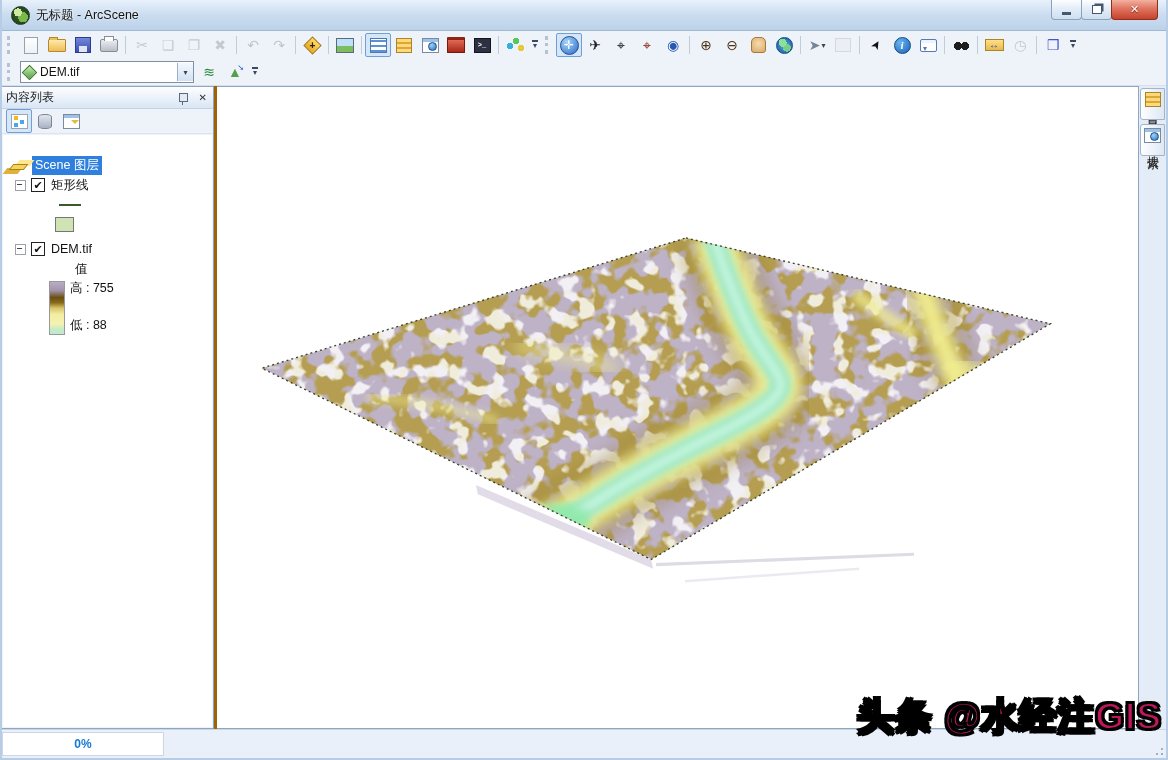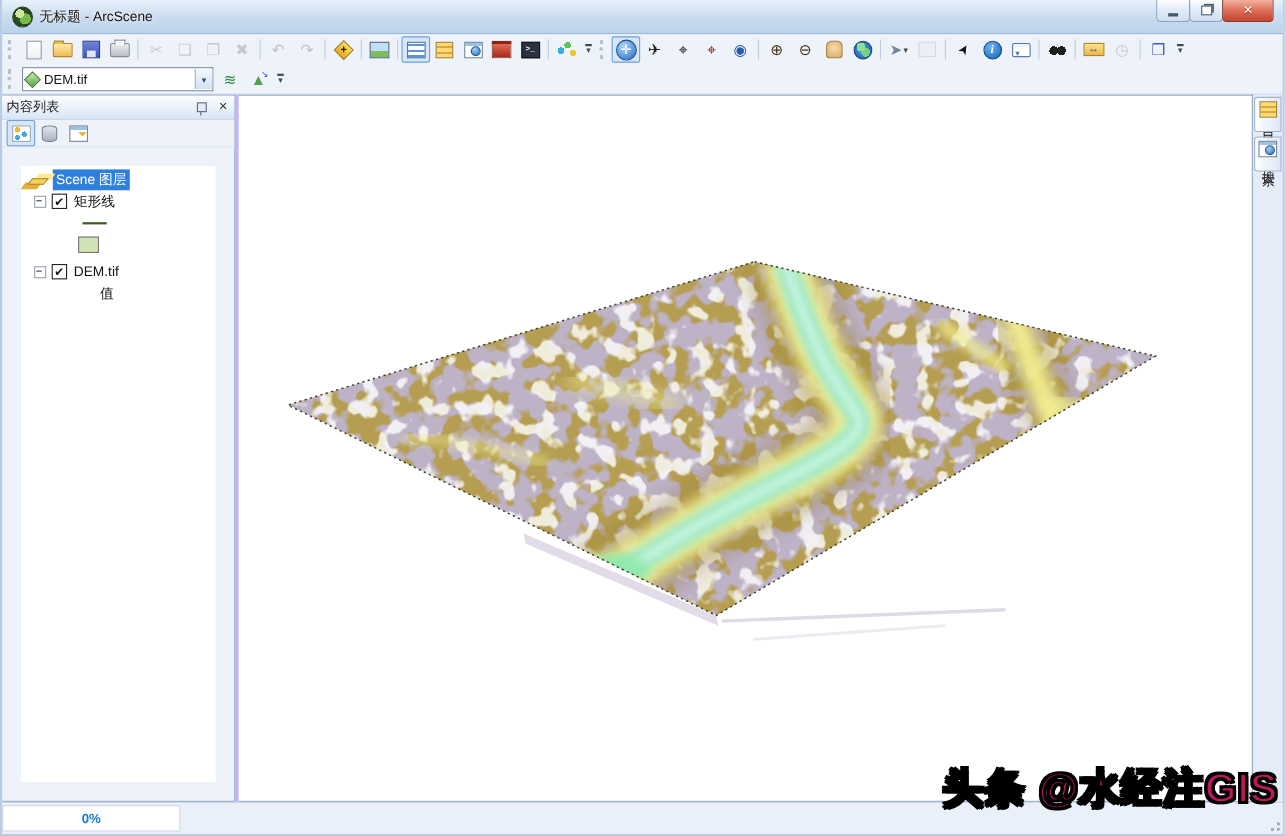--- a/index.html
+++ b/index.html
@@ -62,29 +62,29 @@
   .i-order{width:15px;height:13px;border:1px solid #9aa6b4;background:radial-gradient(circle at 4px 3px,#f0b828 0 2.5px,transparent 2.5px),radial-gradient(circle at 10px 7px,#48a8e8 0 2.5px,transparent 2.5px),radial-gradient(circle at 4px 10px,#48a8e8 0 2.5px,transparent 2.5px),#fff}
   .i-source{width:12px;height:13px;background:linear-gradient(#e2e6ee,#a9b2c2);border:1px solid #7a8494;border-radius:6px/3px}
   .i-visible{width:15px;height:13px;border:1px solid #7c8aa0;background:linear-gradient(#9cc2e8 0 3px,#fff 3px);position:relative}
   .i-visible::after{content:"";position:absolute;right:0;bottom:0;width:0;height:0;border:4px solid transparent;border-top-color:#e8b róż838;border-top-color:#e8b838}
   .i-layers{width:13px;height:4px;background:#f6d25e;border:1px solid #a8821c;transform:skewX(-38deg);box-shadow:-3px 4px 0 #e0b23c,3px -4px 0 #ffe892;margin:4px 6px 0 2px}
   
   .combo{display:inline-flex;align-items:center;width:172px;height:20px;background:#fff;border:1px solid #7e90a8;margin:0 2px;font-size:12px}
   .ctext{flex:1;color:#111}
   .cbtn{width:15px;height:18px;background:linear-gradient(#f4f8fd,#d3e1f2);border-left:1px solid #9fb0c6;font-size:8px;color:#33475e;display:flex;align-items:center;justify-content:center}
   
-  .main{flex:1;display:flex;min-height:0;background:#c4b5fd}
+  .main{flex:1;display:flex;min-height:0;background:#a16207}
   .toc-panel{width:211px;background:#eef3fa;border:1px solid #8ea6c2;border-left:none;display:flex;flex-direction:column}
   .toc-header{height:21px;background:linear-gradient(#fdfeff,#d9e6f5);border-bottom:1px solid #c3d2e4;display:flex;align-items:center;font-size:12px;color:#222;padding:0 4px}
   .toc-header .sp{flex:1}
   .pin{width:7px;height:7px;border:1px solid #5a6a7e;background:#e4ebf4;position:relative;margin-right:9px}
   .pin::after{content:"";position:absolute;left:2.5px;top:7px;width:1px;height:4px;background:#5a6a7e}
   .toc-x{font-size:10px;color:#333;padding:0 2px}
   .toc-tools{height:24px;display:flex;align-items:center;padding-left:4px;background:#eef3fa;border-bottom:1px solid #dbe4ef}
-  .toc-tree{flex:1;background:#fff;margin:17px;overflow:hidden;font-size:12.5px;color:#111;padding-top:2px}
+  .toc-tree{flex:1;background:#fff;margin:1px;overflow:hidden;font-size:12.5px;color:#111;padding-top:20px}
   .trow{display:flex;align-items:center;height:20px}
   .sel-label{background:#2f80de;color:#fff;padding:1px 3px}
   .exp{width:9px;height:9px;border:1px solid #9aa2ac;background:#fff;position:relative;margin:0 5px 0 12px;flex:0 0 auto}
   .exp::after{content:"";position:absolute;left:1px;top:3.5px;width:5px;height:1px;background:#444}
   .cbx{width:12px;height:12px;border:1px solid #222;background:#fff;margin-right:6px;display:flex;align-items:center;justify-content:center;font-size:11px;font-weight:bold;color:#111;flex:0 0 auto}
   .sym-line{width:22px;height:0;border-top:2px solid #3a5a28;margin-left:56px}
   .sym-fill{width:17px;height:13px;background:#cfe3b4;border:1px solid #777;margin-left:52px}
   .legend{margin-left:46px;display:flex}
   .ramp{width:14px;height:52px;background:linear-gradient(#b9aec3 0%,#a294ae 16%,#6b4e10 30%,#8a6a1e 40%,#d8c468 50%,#f2eda2 62%,#f6f2b0 80%,#c4ebc9 92%,#bdeccd 100%);border:1px solid #999;margin-top:2px}
   .legend-labels{display:flex;flex-direction:column;justify-content:space-between;margin-left:5px;padding:1px 0}
@@ -304,20 +304,27 @@
         <div class="trow" style="height:18px">
           <span class="sym-fill"></span>
         </div>
         <div class="trow" style="margin-top:6px">
           <span class="exp"></span>
           <span class="cbx">✔</span>
           <span>DEM.tif</span>
         </div>
         <div class="trow">
           <span style="margin-left:72px">值</span>
+        </div>
+        <div class="legend">
+          <span class="ramp"></span>
+          <span class="legend-labels">
+            <span>高 : 755</span>
+            <span>低 : 88</span>
+          </span>
         </div>
       </div>
     </div>
 
     <div class="viewport">
       <svg width="100%" height="100%" viewBox="0 0 925 620" preserveAspectRatio="none">
         <defs>
           <clipPath id="dia">
               <polygon points="471,146 837,229 436,457 45,272"></polygon>
             </clipPath>

